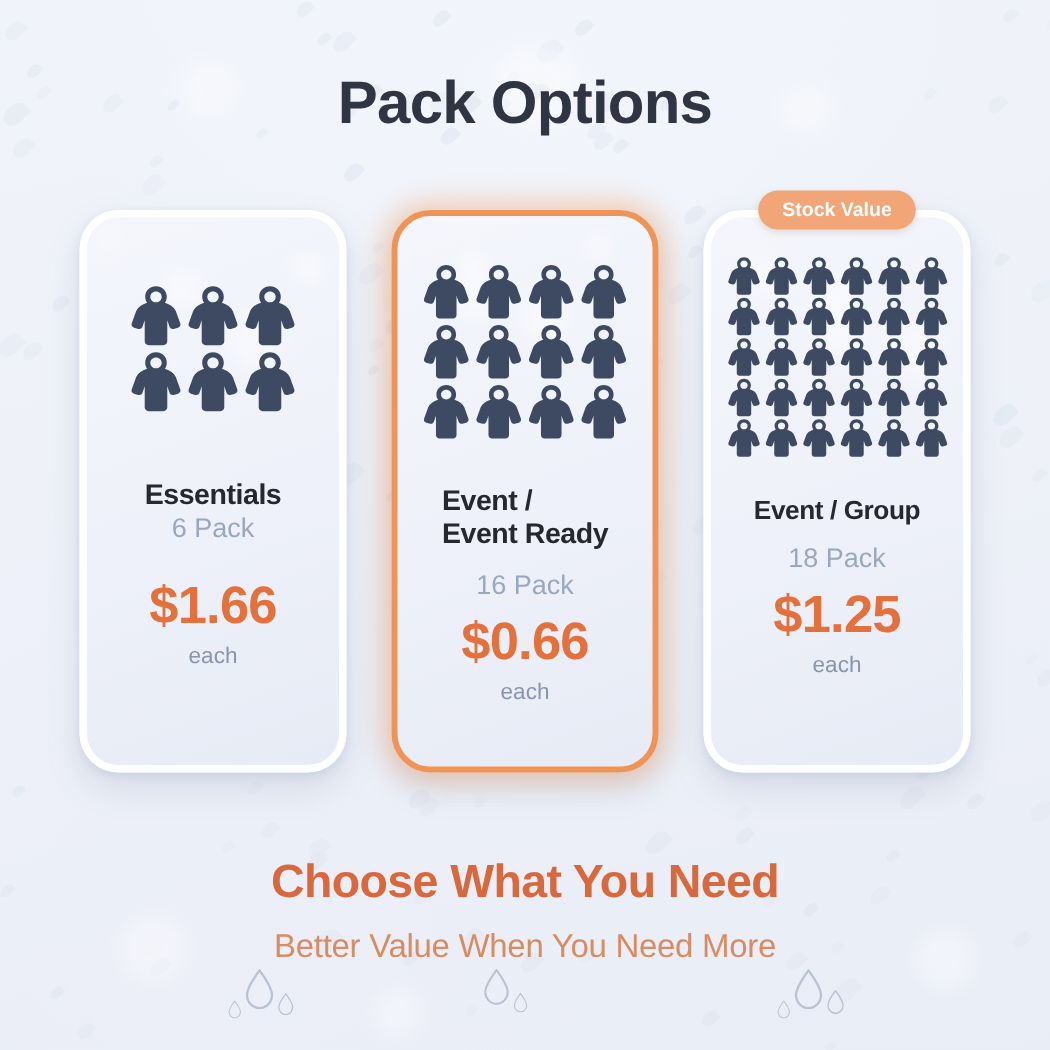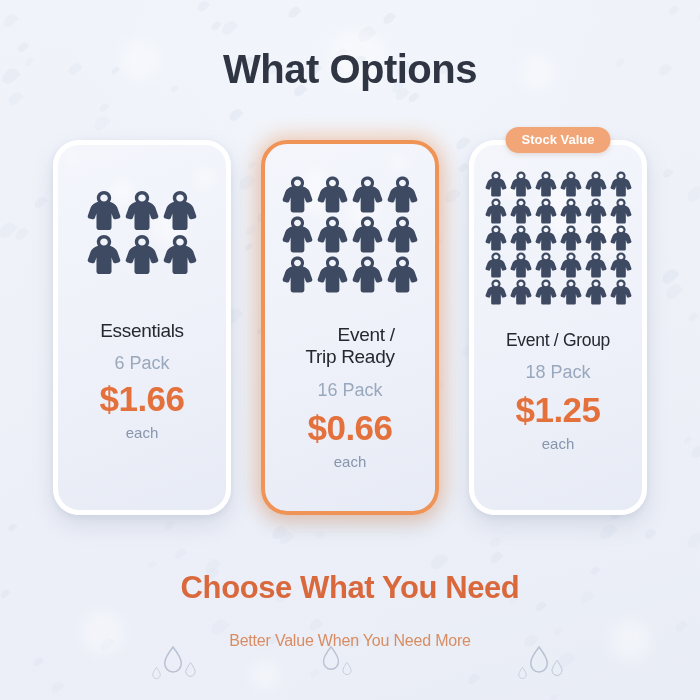--- a/index.html
+++ b/index.html
@@ -133,23 +133,23 @@
     display: flex;
     align-items: center;
     justify-content: center;
     width: 100%;
     flex: 0 0 auto;
   }
   .poncho { display: block; }
 
   .card-title {
     font-size: 19px;
-    font-weight: normal;
+    font-weight: bold;
     color: #25282f;
-    text-align: right;
+    text-align: left;
     line-height: 1.18;
     letter-spacing: -0.3px;
     padding: 0 4px;
   }
   .card-title.small { font-size: 17.5px; }
 
   .pack-count {
     font-size: 18px;
     color: #9aa8bd;
     text-align: center;
@@ -178,22 +178,22 @@
     z-index: 5;
   }
   .footer-primary {
     font-size: 31px;
     font-weight: bold;
     color: #d9683c;
     letter-spacing: -0.4px;
     text-align: center;
   }
   .footer-secondary {
-    margin-top: 26px;
-    font-size: 16px;
+    margin-top: 12px;
+    font-size: 22px;
     color: #d98c62;
     letter-spacing: -0.2px;
   }
 
   .droplets {
     position: absolute;
     top: 646px;
     left: 0;
     width: 700px;
     height: 44px;
@@ -365,21 +365,21 @@
     </div>
   <div id="bokeh-layer">
       <div class="bokeh" style="width: 40px; height: 40px; left: 120px; top: 40px; opacity: 0.35;"></div>
       <div class="bokeh" style="width: 55px; height: 55px; left: 330px; top: 30px; opacity: 0.35;"></div>
       <div class="bokeh" style="width: 35px; height: 35px; left: 520px; top: 55px; opacity: 0.35;"></div>
       <div class="bokeh" style="width: 45px; height: 45px; left: 80px; top: 610px; opacity: 0.35;"></div>
       <div class="bokeh" style="width: 40px; height: 40px; left: 610px; top: 620px; opacity: 0.35;"></div>
       <div class="bokeh" style="width: 30px; height: 30px; left: 250px; top: 660px; opacity: 0.35;"></div>
     </div>
 
-  <div class="headline">What Options</div>
+  <div class="headline">Pack Options</div>
 
   <div class="cards" id="cards">
       <div class="card">
         <div class="card-inner">
           <div class="bokeh" style="width: 14px; height: 14px; left: 8px; top: 6px; opacity: 0.42;"></div>
           <div class="bokeh" style="width: 25px; height: 25px; left: 51px; top: 35px; opacity: 0.42;"></div>
           <div class="bokeh" style="width: 36px; height: 36px; left: 94px; top: 64px; opacity: 0.42;"></div>
           <div class="bokeh" style="width: 21px; height: 21px; left: 137px; top: 23px; opacity: 0.42;"></div>
           <div class="icon-area" style="height: 175px;">
             <div class="icon-grid" style="grid-template-columns: repeat(3, auto); gap: 3px 4px;">
@@ -399,22 +399,22 @@
                 <path fill="#3d4a61" d="M26 1c-6.2 0-11 4.6-11 10.6 0 2.3.7 4.4 1.9 6.1-5.3 1.6-9.2 4.3-11.1 8.4L1.2 38.9c-.6 1.9.5 3.8 2.4 4.3l4.4 1.2c1.8.5 3.6-.5 4.2-2.2l2.3-6.7V57c0 2.2 1.8 4 4 4h15c2.2 0 4-1.8 4-4V35.5l2.3 6.7c.6 1.7 2.4 2.7 4.2 2.2l4.4-1.2c1.9-.5 3-2.4 2.4-4.3l-4.6-12.8c-1.9-4.1-5.8-6.8-11.1-8.4 1.2-1.7 1.9-3.8 1.9-6.1C37 5.6 32.2 1 26 1zm0 5.4c3.2 0 5.8 2.4 5.8 5.4S29.2 17.2 26 17.2s-5.8-2.4-5.8-5.4 2.6-5.4 5.8-5.4z"></path>
               </svg>
               <svg viewBox="0 0 52 62" width="34" height="41" class="poncho">
                 <path fill="#3d4a61" d="M26 1c-6.2 0-11 4.6-11 10.6 0 2.3.7 4.4 1.9 6.1-5.3 1.6-9.2 4.3-11.1 8.4L1.2 38.9c-.6 1.9.5 3.8 2.4 4.3l4.4 1.2c1.8.5 3.6-.5 4.2-2.2l2.3-6.7V57c0 2.2 1.8 4 4 4h15c2.2 0 4-1.8 4-4V35.5l2.3 6.7c.6 1.7 2.4 2.7 4.2 2.2l4.4-1.2c1.9-.5 3-2.4 2.4-4.3l-4.6-12.8c-1.9-4.1-5.8-6.8-11.1-8.4 1.2-1.7 1.9-3.8 1.9-6.1C37 5.6 32.2 1 26 1zm0 5.4c3.2 0 5.8 2.4 5.8 5.4S29.2 17.2 26 17.2s-5.8-2.4-5.8-5.4 2.6-5.4 5.8-5.4z"></path>
               </svg>
             </div>
           </div>
           <div class="card-title">
             <div>Essentials</div>
           </div>
-          <div class="pack-count" style="margin-top: 11px;">6 Pack</div>
-          <div class="price" style="margin-top: 7px;">$1.66</div>
+          <div class="pack-count" style="">6 Pack</div>
+          <div class="price" style="margin-top: 23px;">$1.66</div>
           <div class="each" style="margin-top: 8px;">each</div>
         </div>
       </div>
       <div class="card featured">
         <div class="card-inner">
           <div class="bokeh" style="width: 21px; height: 21px; left: 39px; top: 23px; opacity: 0.42;"></div>
           <div class="bokeh" style="width: 32px; height: 32px; left: 82px; top: 52px; opacity: 0.42;"></div>
           <div class="bokeh" style="width: 17px; height: 17px; left: 125px; top: 11px; opacity: 0.42;"></div>
           <div class="bokeh" style="width: 28px; height: 28px; left: 38px; top: 40px; opacity: 0.42;"></div>
           <div class="icon-area" style="height: 180px;">
@@ -452,21 +452,21 @@
               <svg viewBox="0 0 52 62" width="31" height="37" class="poncho">
                 <path fill="#3d4a61" d="M26 1c-6.2 0-11 4.6-11 10.6 0 2.3.7 4.4 1.9 6.1-5.3 1.6-9.2 4.3-11.1 8.4L1.2 38.9c-.6 1.9.5 3.8 2.4 4.3l4.4 1.2c1.8.5 3.6-.5 4.2-2.2l2.3-6.7V57c0 2.2 1.8 4 4 4h15c2.2 0 4-1.8 4-4V35.5l2.3 6.7c.6 1.7 2.4 2.7 4.2 2.2l4.4-1.2c1.9-.5 3-2.4 2.4-4.3l-4.6-12.8c-1.9-4.1-5.8-6.8-11.1-8.4 1.2-1.7 1.9-3.8 1.9-6.1C37 5.6 32.2 1 26 1zm0 5.4c3.2 0 5.8 2.4 5.8 5.4S29.2 17.2 26 17.2s-5.8-2.4-5.8-5.4 2.6-5.4 5.8-5.4z"></path>
               </svg>
               <svg viewBox="0 0 52 62" width="31" height="37" class="poncho">
                 <path fill="#3d4a61" d="M26 1c-6.2 0-11 4.6-11 10.6 0 2.3.7 4.4 1.9 6.1-5.3 1.6-9.2 4.3-11.1 8.4L1.2 38.9c-.6 1.9.5 3.8 2.4 4.3l4.4 1.2c1.8.5 3.6-.5 4.2-2.2l2.3-6.7V57c0 2.2 1.8 4 4 4h15c2.2 0 4-1.8 4-4V35.5l2.3 6.7c.6 1.7 2.4 2.7 4.2 2.2l4.4-1.2c1.9-.5 3-2.4 2.4-4.3l-4.6-12.8c-1.9-4.1-5.8-6.8-11.1-8.4 1.2-1.7 1.9-3.8 1.9-6.1C37 5.6 32.2 1 26 1zm0 5.4c3.2 0 5.8 2.4 5.8 5.4S29.2 17.2 26 17.2s-5.8-2.4-5.8-5.4 2.6-5.4 5.8-5.4z"></path>
               </svg>
             </div>
           </div>
           <div class="card-title">
             <div>Event /</div>
-            <div>Trip Ready</div>
+            <div>Event Ready</div>
           </div>
           <div class="pack-count" style="margin-top: 11px;">16 Pack</div>
           <div class="price" style="margin-top: 9px;">$0.66</div>
           <div class="each" style="margin-top: 8px;">each</div>
         </div>
       </div>
       <div class="card">
         <div class="badge">Stock Value</div>
         <div class="card-inner">
           <div class="bokeh" style="width: 28px; height: 28px; left: 70px; top: 40px; opacity: 0.42;"></div>

